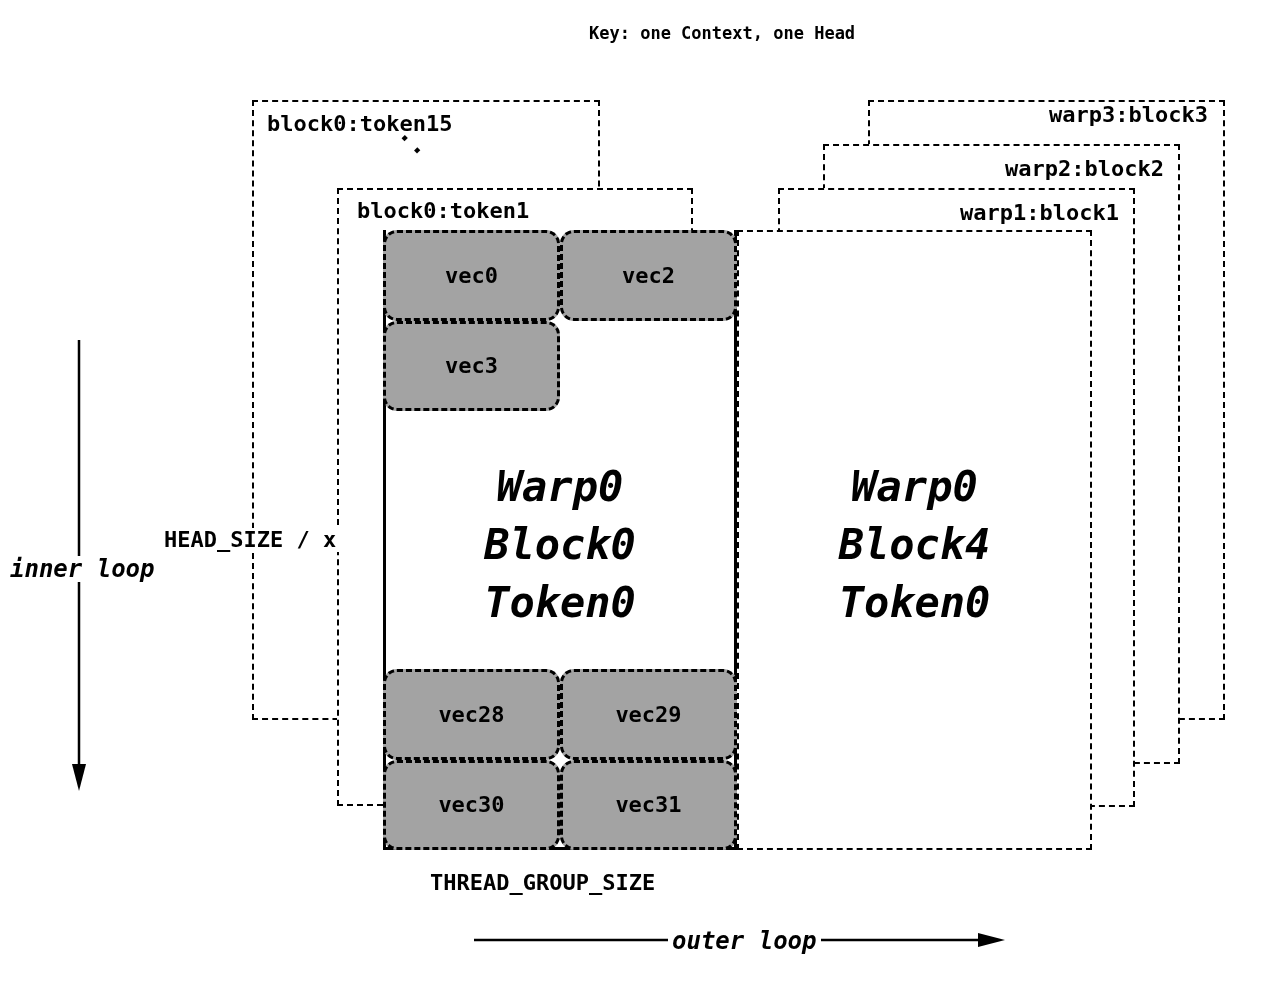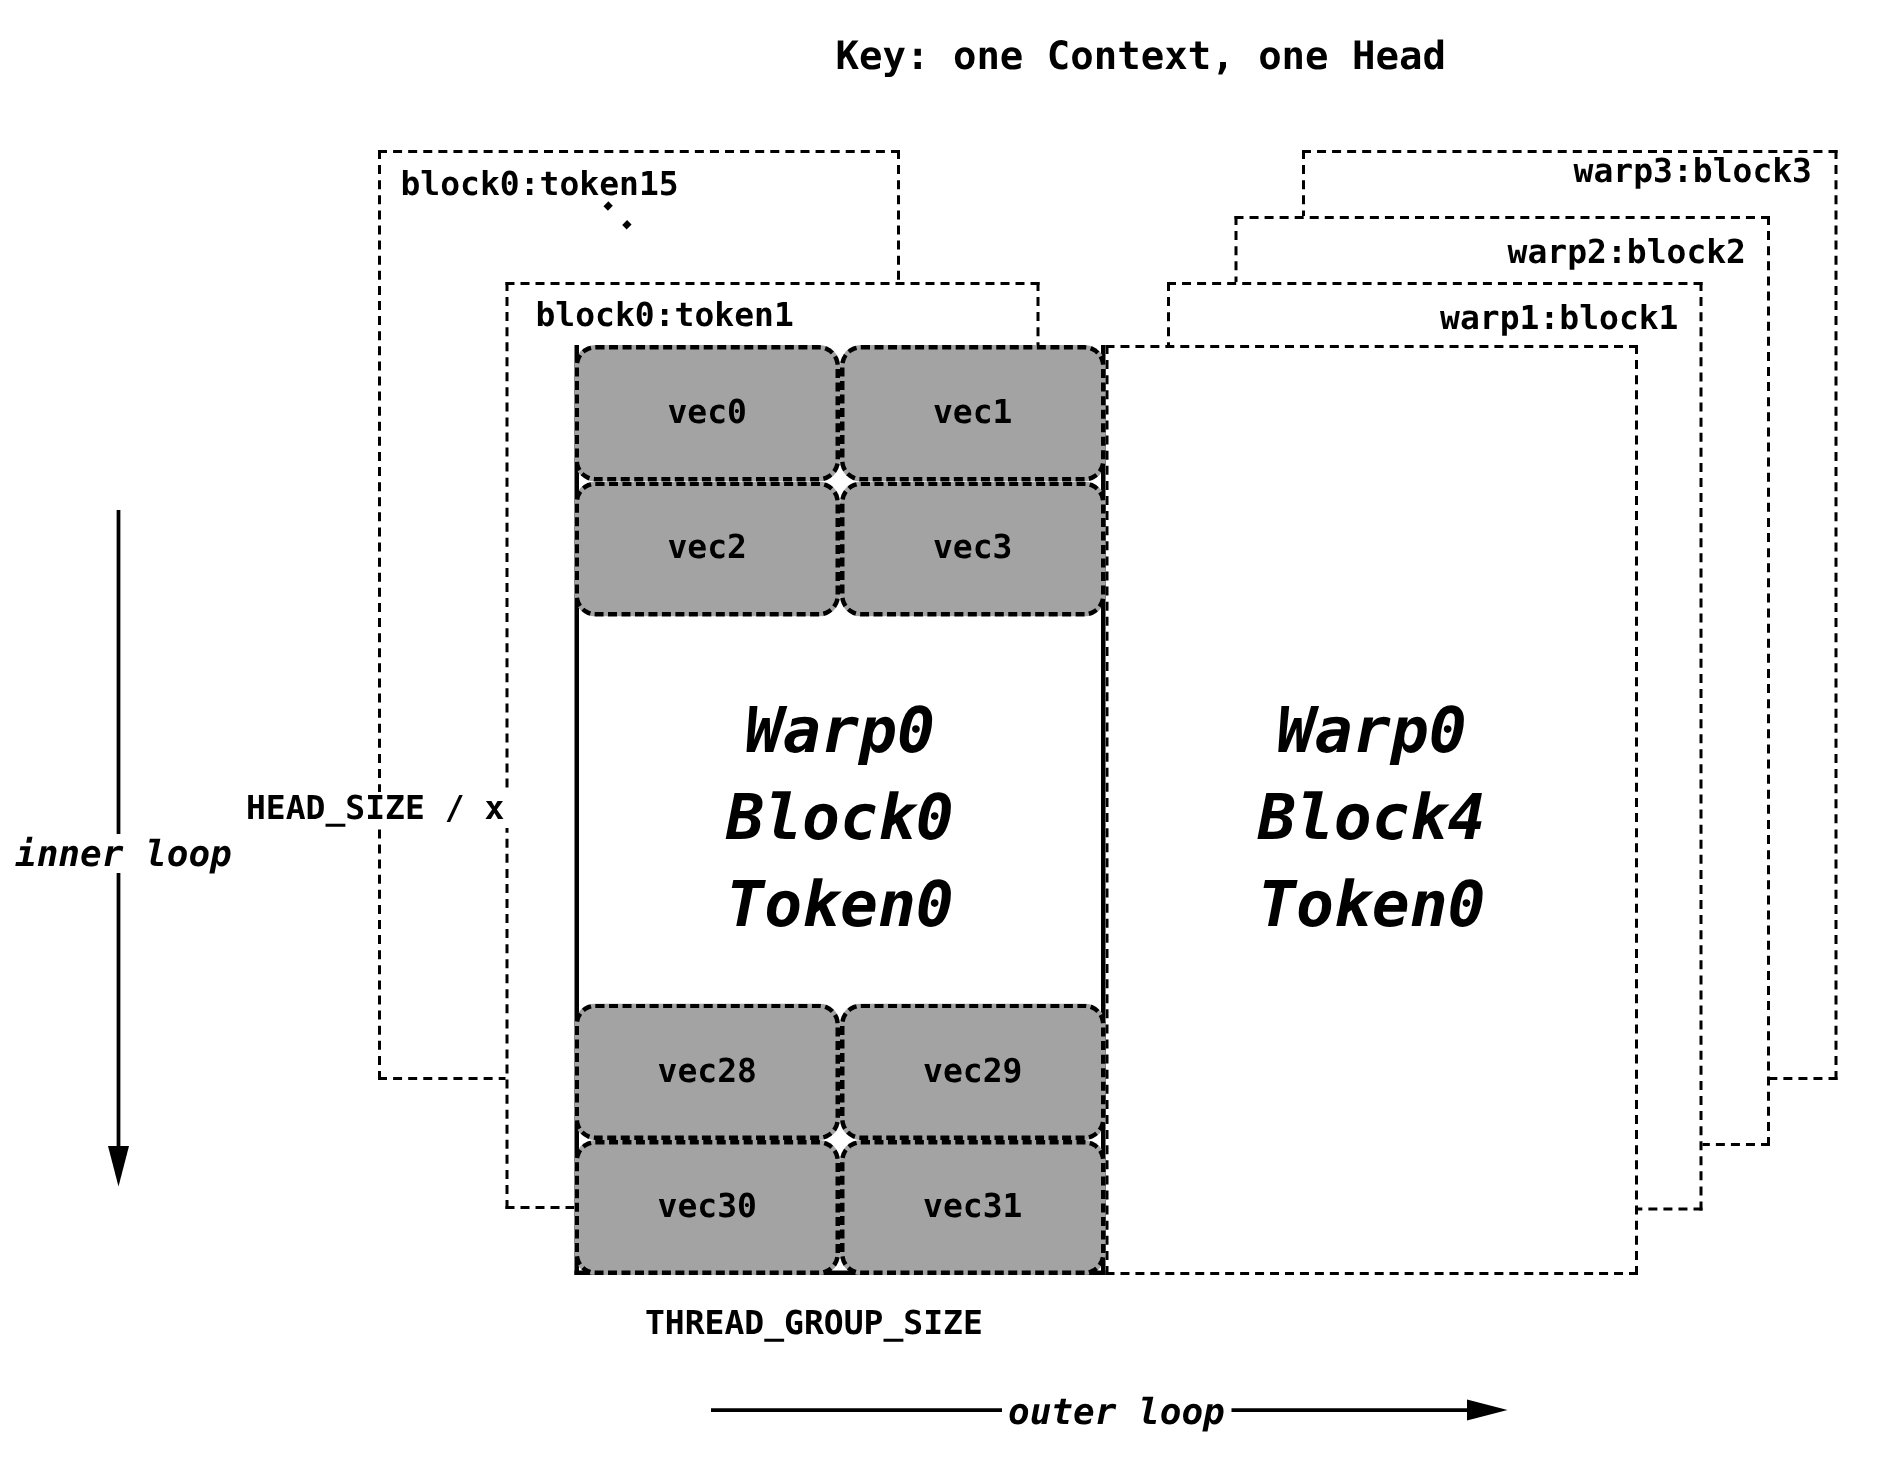--- a/index.html
+++ b/index.html
@@ -87,36 +87,35 @@
   }
   .arrow-svg {
     position: absolute;
   }
 </style>
 </head>
 <body>
 
 <div id="diagram-canvas">
 
-  <div class="lbl" style="left:557px; top:24px; font-size:26px;">Key: one Context, one Head</div>
+  <div class="lbl" style="left:589px; top:24px; font-size:17px;">Key: one Context, one Head</div>
 
   <div class="box dashed" style="left:868px; top:100px; width:357px; height:620px;"></div>
   <div class="box dashed" style="left:823px; top:144px; width:357px; height:620px;"></div>
   <div class="box dashed" style="left:778px; top:188px; width:357px; height:619px;"></div>
 
   <div class="box dashed" style="left:252px; top:100px; width:348px; height:620px;"></div>
   <div class="box dashed" style="left:337px; top:188px; width:356px; height:618px;"></div>
 
   <div class="box dashed" style="left:737px; top:230px; width:355px; height:620px;"></div>
 
   <div class="box main-box" style="left:383px; top:230px; width:354px; height:620px;"></div>
 
   <div class="vec-grid" style="top:230px;">
     <div class="vec-cell">vec0</div>
-    <div class="vec-cell">vec1</div>
     <div class="vec-cell">vec2</div>
     <div class="vec-cell">vec3</div>
   </div>
 
   <div class="vec-grid" style="top:669px;">
     <div class="vec-cell">vec28</div>
     <div class="vec-cell">vec29</div>
     <div class="vec-cell">vec30</div>
     <div class="vec-cell">vec31</div>
   </div>

